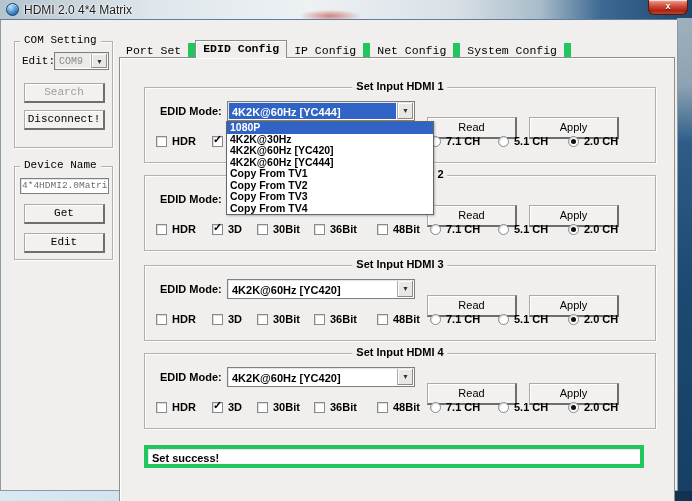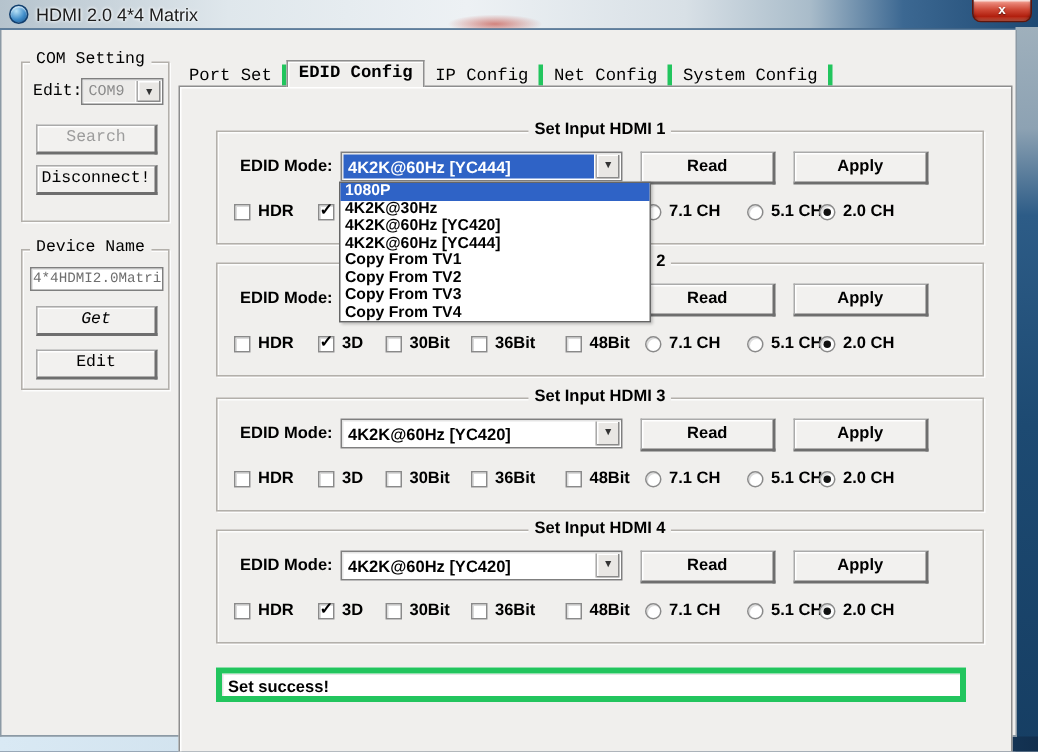--- a/index.html
+++ b/index.html
@@ -41,37 +41,37 @@
   .legend.center { left:50%; transform:translateX(-50%); font-weight:bold; font-size:11px;text-align:right; }
   .legend.left { left:5px; font-family:"Liberation Mono", monospace; font-size:11px; }
 
   .mono { font-family:"Liberation Mono", monospace; }
 
   
   .btn { position:absolute; background:#f2f1ef; text-align:center; cursor:pointer;
     border-top:1px solid #aaa; border-left:1px solid #aaa;
     border-right:2px solid #6e6e6e; border-bottom:2px solid #6e6e6e;
     box-shadow:inset 1px 1px 0 #fff; color:#000; }
-  .btn.bold { font-weight:bold; font-size:11px; }
+  .btn.bold { font-weight:normal; font-size:11px;margin-top:16px; }
   .btn.disabled { color:#9c9c9c; cursor:default; }
 
   
   .sunken { background:#fff; border:1px solid #7f7f7f; box-shadow:inset 1px 1px 0 rgba(0,0,0,.10); }
   .combo { position:absolute; height:20px; }
   .combo .combo-text { position:absolute; left:1px; top:1px; right:18px; bottom:1px;
     font-weight:bold; font-size:11px; line-height:16px; padding:1px 3px; white-space:nowrap; overflow:hidden; }
   .combo .combo-text.hl { background:#2f63c6; color:#fff; }
   .combo .combo-arrow { position:absolute; right:1px; top:1px; bottom:1px; width:16px;
     background:#e9e7e4; border-left:1px solid #aaa; box-shadow:inset -1px -1px 0 #8a8a8a, inset 1px 1px 0 #fff;
     font-size:7px; color:#333; text-align:center; line-height:16px; cursor:pointer; }
 
   
   #tabs { position:absolute; left:118px; top:20px; height:18px; display:flex; align-items:flex-end; }
   .tab { font-family:"Liberation Mono", monospace; font-size:11.5px; color:#000;
-    padding:1px 7px 2px; height:15px; border-right:3px solid #22c55e; cursor:pointer; white-space:nowrap; }
+    padding:1px 7px 2px; height:15px; border-right:7px solid #22c55e; cursor:pointer; white-space:nowrap; }
   .tab.active { height:18px; border:1px solid #8e8e8e; border-bottom:none; background:#f0efed;
     box-shadow:inset 1px 1px 0 #fff; position:relative; z-index:3; font-weight:bold; }
 
   #tab-page { position:absolute; left:118px; top:37px; width:556px; height:445px;
     border:1px solid #8e8e8e; background:#f0efed; box-shadow:inset 1px 1px 0 #fff; }
 
   
   .hdmi-group { position:absolute; left:143px; width:512px; height:76px; }
   .edid-label { position:absolute; left:15px; top:17px; font-weight:bold; font-size:11px; }
   .grp-combo { left:82px; top:13px; width:188px; }
@@ -82,21 +82,21 @@
   .cb .box { width:11px; height:11px; background:#fff; border:1px solid #8a8a8a;
     box-shadow:inset 1px 1px 0 rgba(0,0,0,.14); position:relative; flex:none; }
   .cb .mark { position:absolute; left:0px; top:-4px; font-weight:bold; font-size:11px; color:#000; }
   .cb .lbl, .rb .lbl { font-weight:bold; font-size:11px; margin-left:5px; white-space:nowrap; }
   .rb .circle { width:11px; height:11px; border-radius:50%; background:#fff; border:1px solid #8a8a8a;
     box-shadow:inset 1px 1px 0 rgba(0,0,0,.14); position:relative; flex:none; }
   .rb .dot { display:none; position:absolute; left:2px; top:2px; width:5px; height:5px; border-radius:50%; background:#111; }
   .rb.selected .dot { display:block; }
 
   .cb1 { left:11px; }  .cb2 { left:67px; }  .cb3 { left:112px; } .cb4 { left:169px; } .cb5 { left:232px; }
-  .rb1 { left:285px; } .rb2 { left:353px; } .rb3 { left:401px;justify-content:space-between; }
+  .rb1 { left:285px; } .rb2 { left:353px; } .rb3 { left:423px;justify-content:space-between; }
 
   
   #edid-dropdown { position:absolute; left:225px; top:101px; width:208px; background:#fff;
     border:1px solid #666; z-index:40; box-shadow:1px 1px 2px rgba(0,0,0,.25); }
   .dd-item { height:11.5px; line-height:11.5px; font-weight:bold; font-size:10.5px;
     padding-left:3px; color:#000; white-space:nowrap; overflow:hidden; cursor:pointer; }
   .dd-item.hl { background:#2f63c6; color:#fff; }
 
   
   #com-group { position:absolute; left:13px; top:21px; width:99px; height:107px; }
@@ -138,21 +138,21 @@
         <span class="combo-text">COM9</span>
         <span class="combo-arrow">▼</span>
       </div>
       <div class="btn side-btn disabled" style="top:41px;">Search</div>
       <div class="btn side-btn" style="top:68px;">Disconnect!</div>
     </div>
 
     <div id="dev-group" class="etched">
       <span class="legend left">Device Name</span>
       <div id="devname-field" class="sunken mono">4*4HDMI2.0Matrix</div>
-      <div class="btn side-btn" style="top:37px;font-style:italic;">Get</div>
+      <div class="btn side-btn" style="top:37px;">Get</div>
       <div class="btn side-btn" style="top:66px;">Edit</div>
     </div>
 
     <div id="tabs">
       <span class="tab">Port Set</span>
       <span class="tab active">EDID Config</span>
       <span class="tab">IP Config</span>
       <span class="tab">Net Config</span>
       <span class="tab">System Config</span>
     </div>

